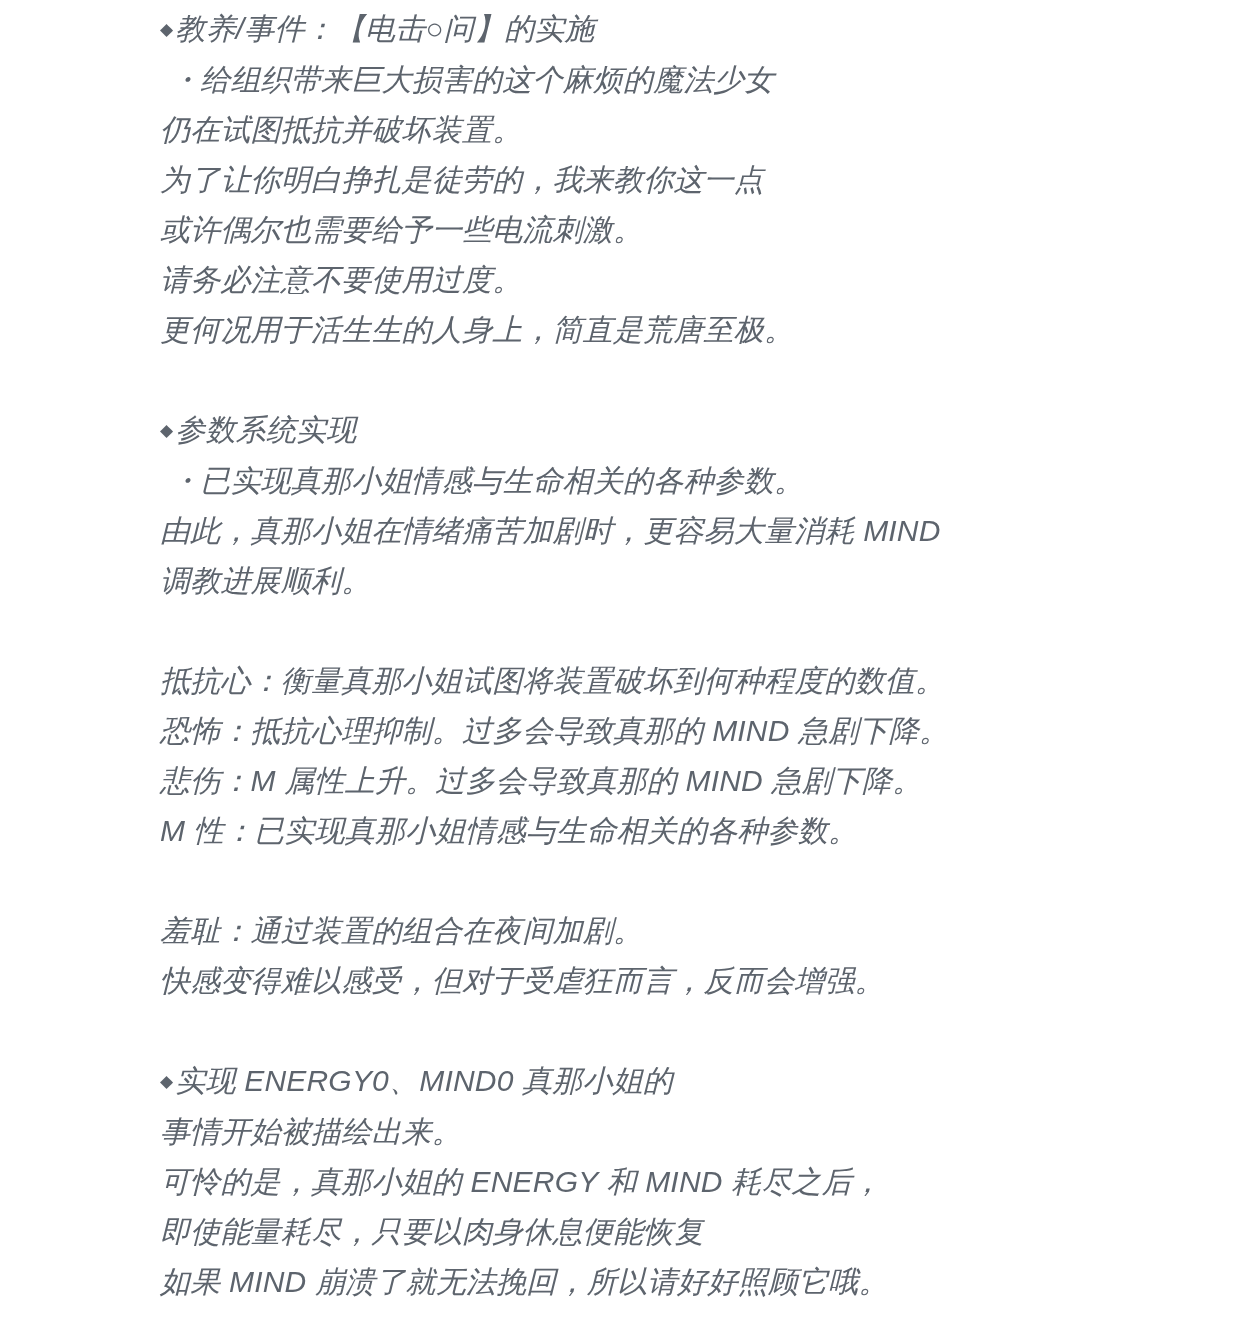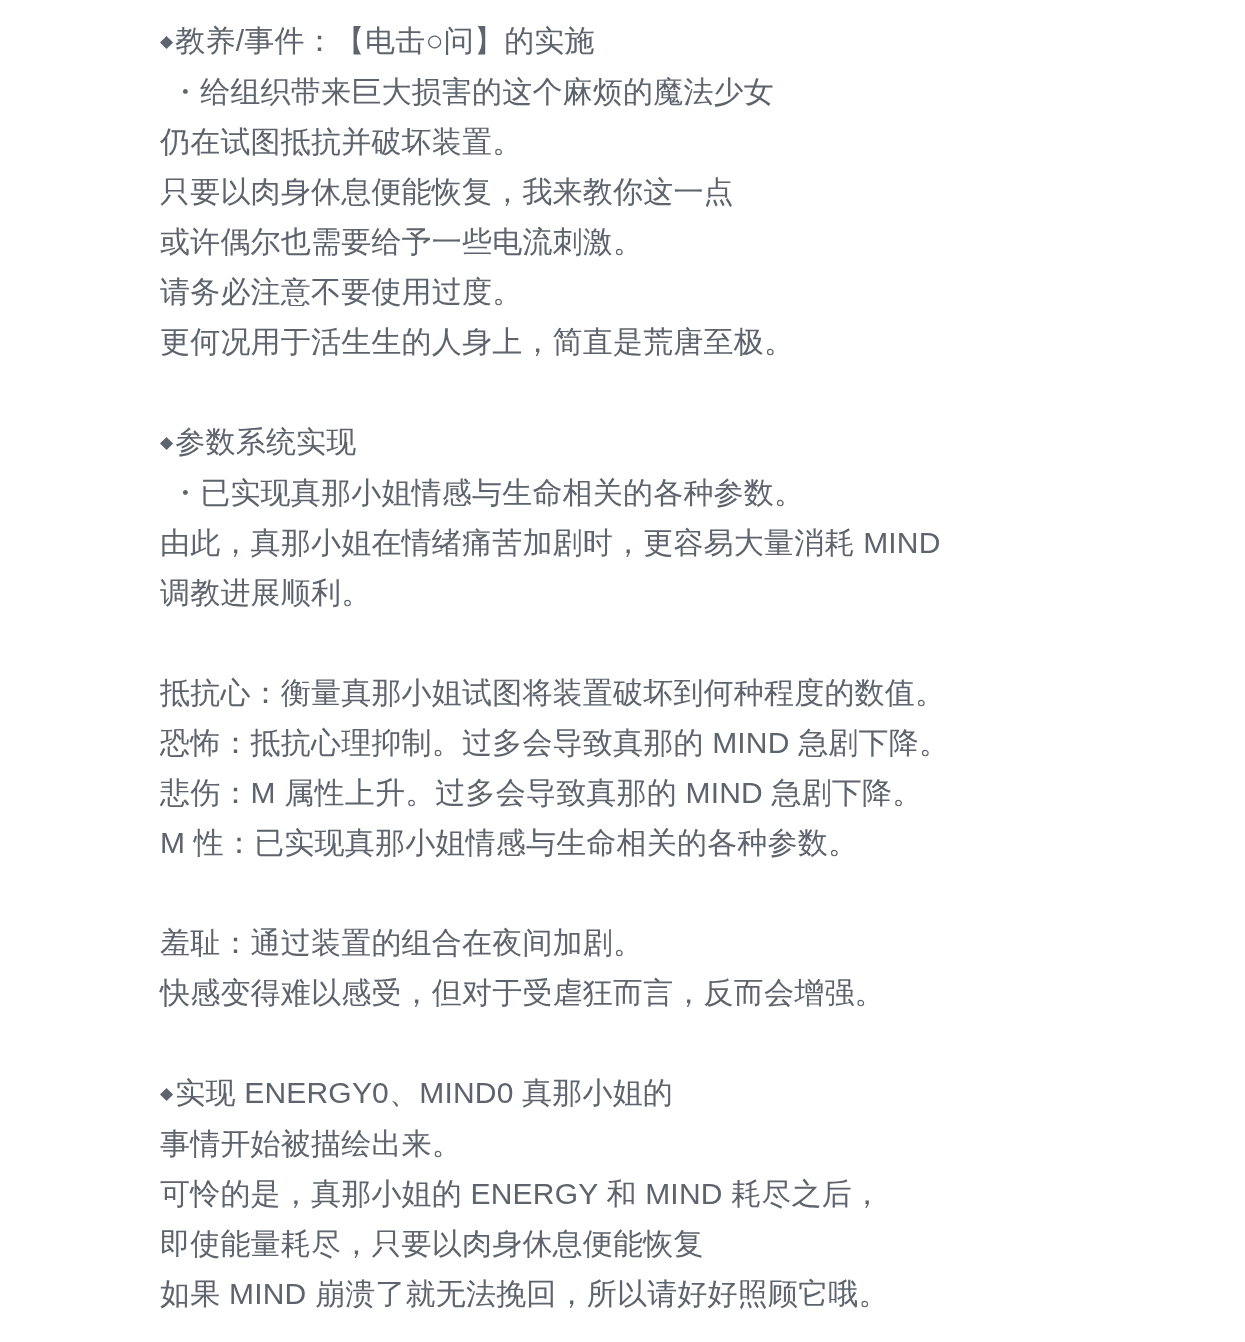--- a/index.html
+++ b/index.html
@@ -13,21 +13,22 @@
     height: 1342px;
     font-family: "Liberation Sans", "DejaVu Sans", sans-serif;
     color: #5a6069;
     overflow: hidden;
   }
   .page {
     position: relative;
     width: 1245px;
     height: 1342px;
     box-sizing: border-box;
-    padding: 16px 40px 0 160px;
+    padding: 4px 40px 0 160px;
+    font-style: italic;
   }
   .block {
     margin: 0;
   }
   .line {
     font-size: 30px;
     line-height: 50px;
     white-space: pre;
     letter-spacing: 0.2px;
     color: #5d646d;
@@ -52,21 +53,21 @@
 </style>
 </head>
 <body>
 
 <div class="page">
 
   <div class="block">
     <div class="line heading bullet-diamond">教养/事件：【电击○问】的实施</div>
     <div class="line indent-dot">・给组织带来巨大损害的这个麻烦的魔法少女</div>
     <div class="line">仍在试图抵抗并破坏装置。</div>
-    <div class="line">只要以肉身休息便能恢复，我来教你这一点</div>
+    <div class="line">为了让你明白挣扎是徒劳的，我来教你这一点</div>
     <div class="line">或许偶尔也需要给予一些电流刺激。</div>
     <div class="line">请务必注意不要使用过度。</div>
     <div class="line">更何况用于活生生的人身上，简直是荒唐至极。</div>
   </div>
 
   <div class="spacer"></div>
 
   <div class="block">
     <div class="line heading bullet-diamond">参数系统实现</div>
     <div class="line indent-dot">・已实现真那小姐情感与生命相关的各种参数。</div>

